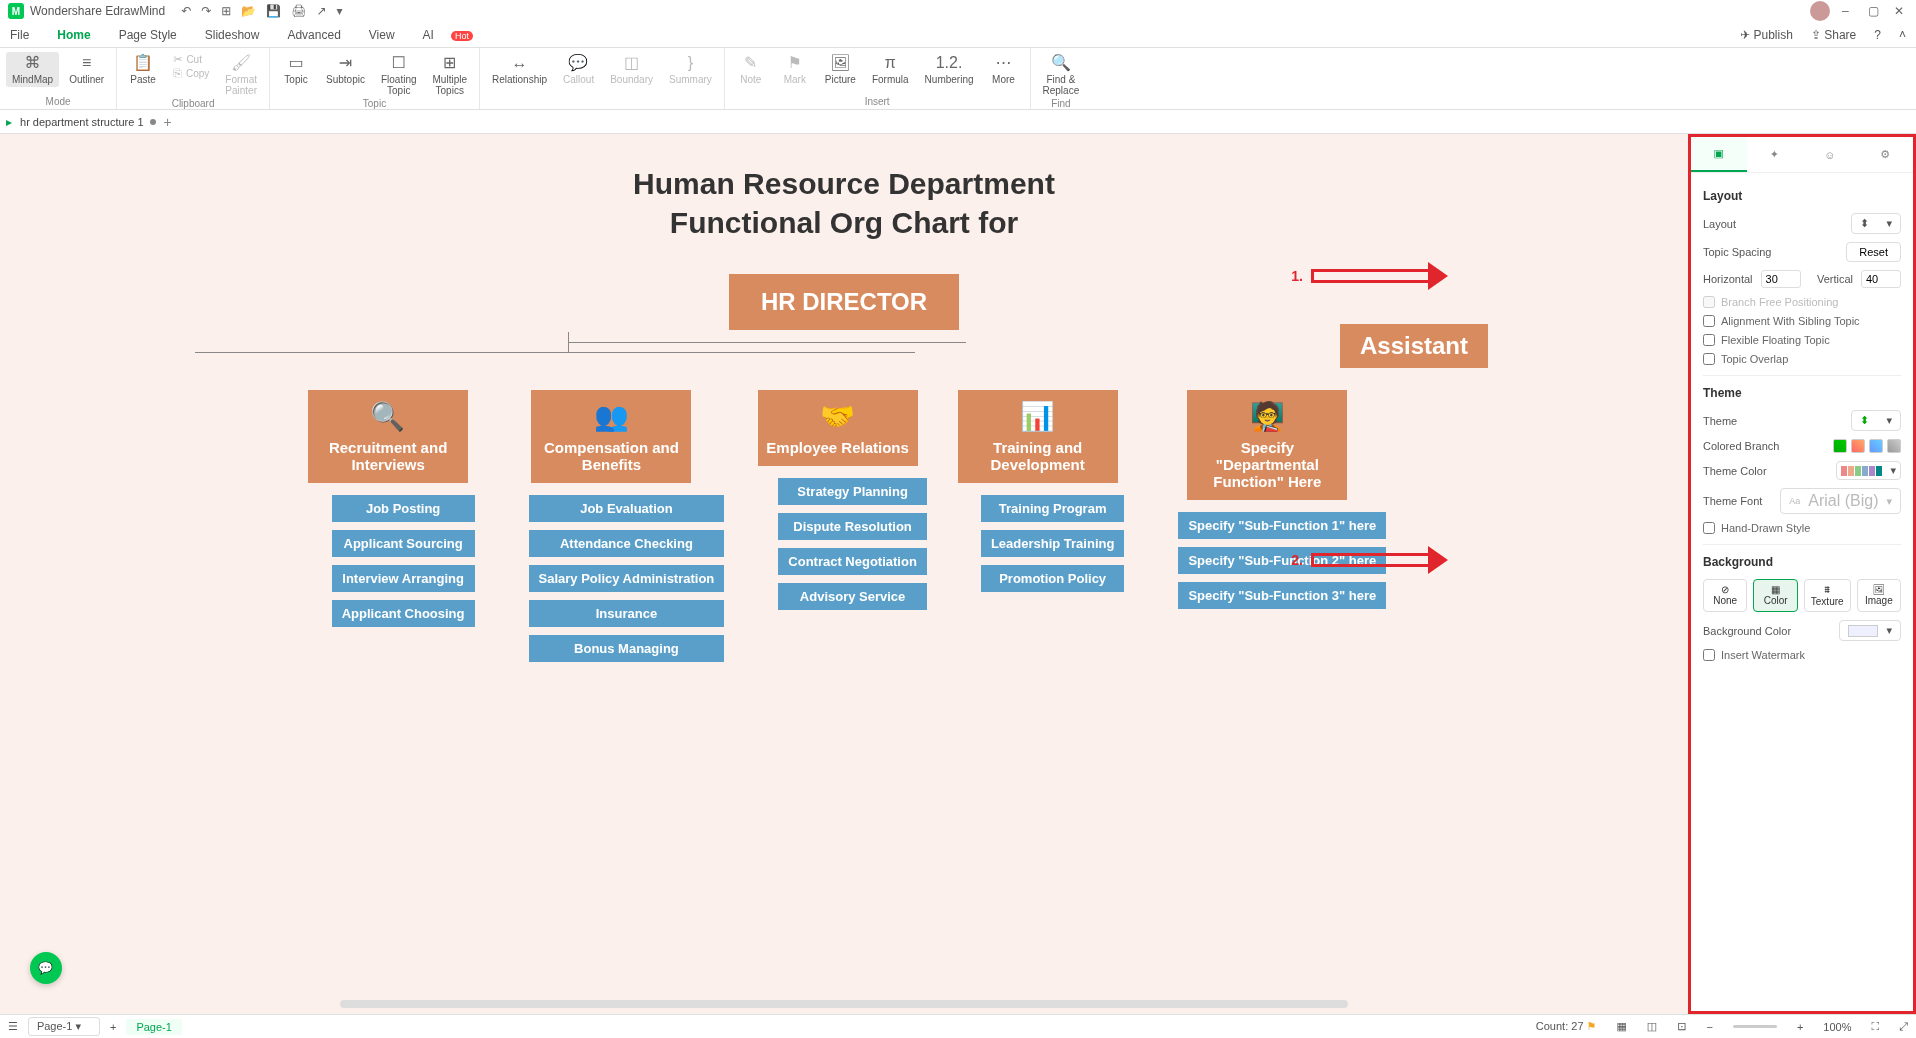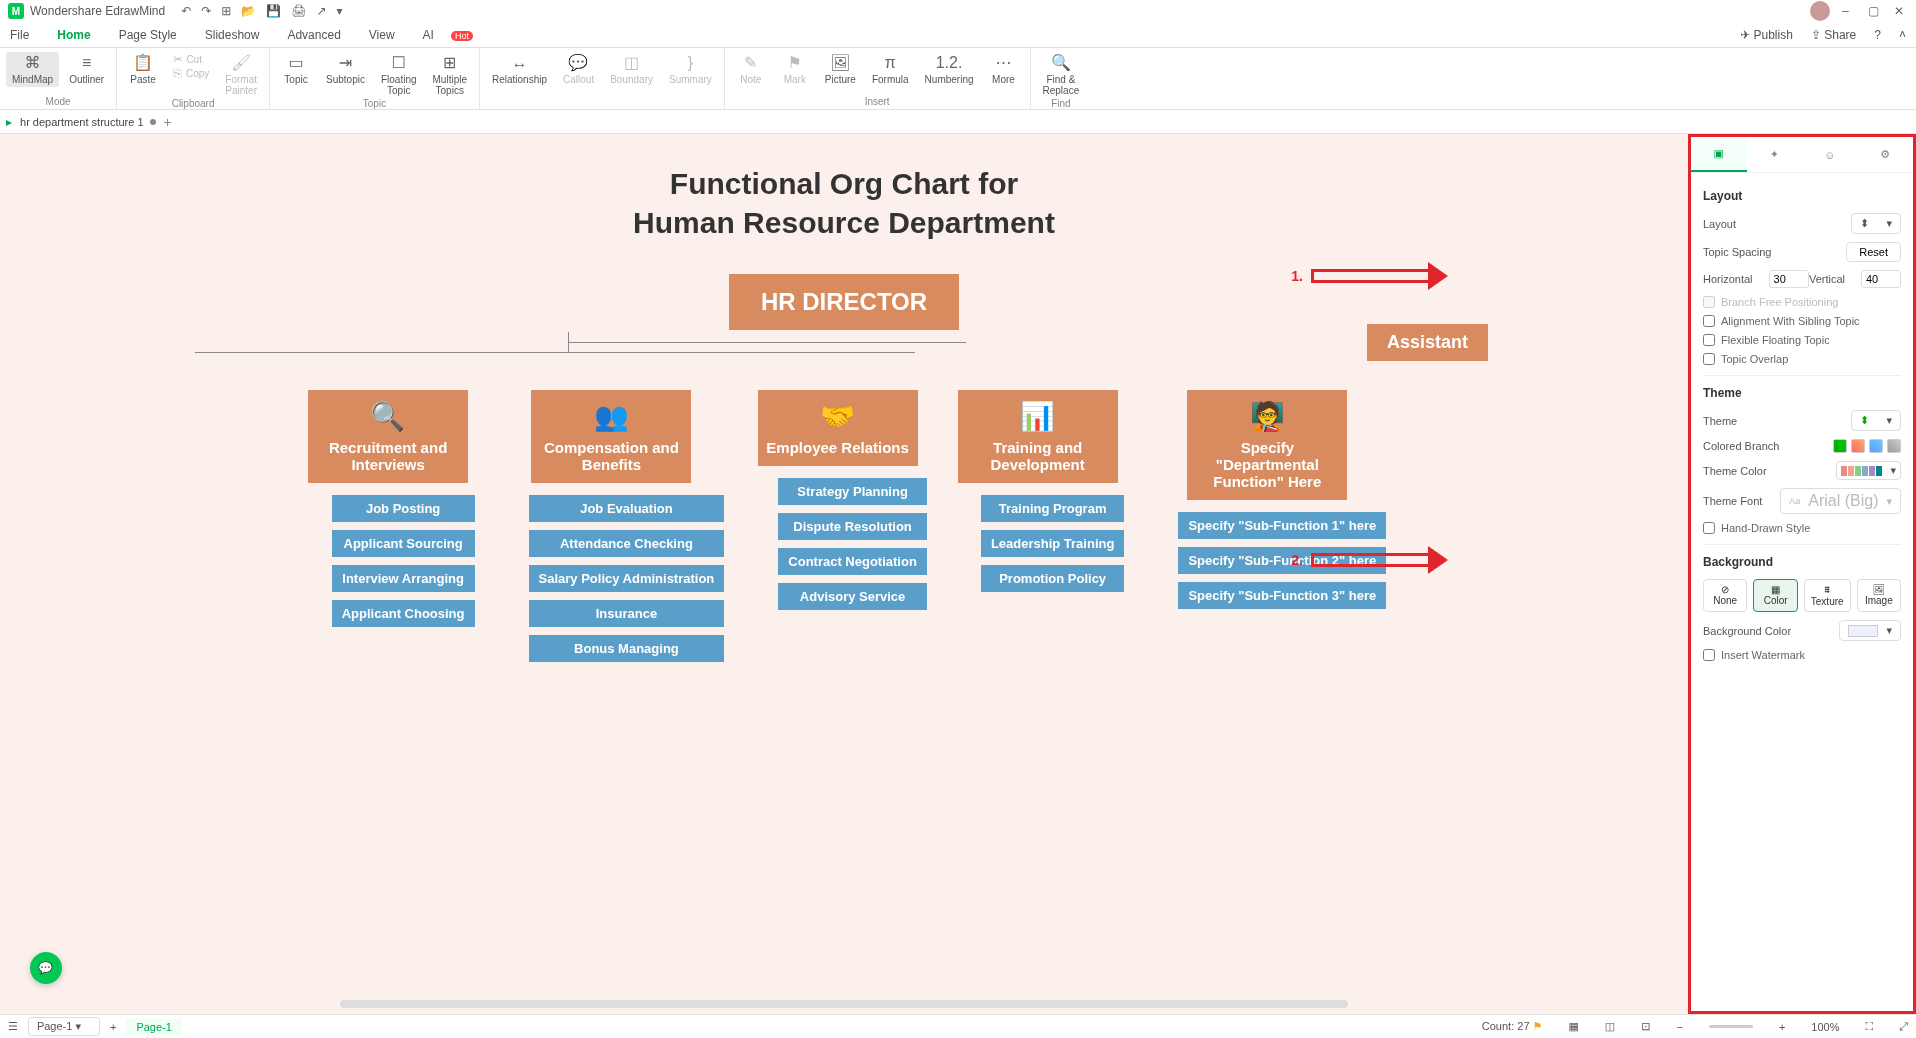--- a/index.html
+++ b/index.html
@@ -45,38 +45,38 @@
 .canvas { flex:1; background:#fbf0eb; position:relative; overflow:hidden;}
 .rightpanel { width:228px; border:3px solid #e0262c; background:#fff; display:flex; flex-direction:column; font-size:11px;}
 
 
 .rp-tabs { display:flex; height:36px; border-bottom:1px solid #eee;}
 .rp-tab { flex:1; display:flex; align-items:center; justify-content:center; color:#888; cursor:pointer;}
 .rp-tab.active { color:#00a650; border-bottom:2px solid #00a650; background:#f5fffa;}
 .rp-content { padding:10px 12px; overflow:auto; flex:1;}
 .rp-section-title { font-weight:600; font-size:12px; color:#333; margin: 6px 0 10px;}
 .rp-row { display:flex; align-items:center; justify-content:space-between; margin: 8px 0; font-size:11px; color:#555;}
-.rp-row .ctrl { display:flex; align-items:center; gap:16px;}
+.rp-row .ctrl { display:flex; align-items:center; gap:8px;}
 .rp-row input[type=number] { width:40px; border:1px solid #ddd; border-radius:3px; padding:2px 4px; font-size:11px;}
 .rp-row .dropdown { border:1px solid #ddd; border-radius:4px; padding:3px 8px; min-width:50px; display:flex; align-items:center; justify-content:space-between; gap:8px;}
 .rp-check { display:flex; align-items:center; gap:6px; margin:7px 0; color:#666; font-size:11px;}
 .rp-check input { width:12px; height:12px;}
 .rp-btn-reset { border:1px solid #ddd; background:#fff; border-radius:4px; padding:3px 12px; font-size:11px; cursor:pointer;}
 .rp-swatches { display:flex; gap:4px;}
 .rp-swatch { width:14px; height:14px; border:1px solid #ccc; border-radius:2px;}
 .rp-bg-opts { display:flex; gap:6px; margin:8px 0;}
 .rp-bg-opt { border:1px solid #ddd; border-radius:4px; padding:4px 6px; display:flex; flex-direction:column; align-items:center; font-size:10px; flex:1; cursor:pointer;}
 .rp-bg-opt.active { background:#e8f5ec; border-color:#00a650;}
 .rp-divider { border-top:1px solid #eee; margin:10px 0;}
 
 
 .chart-title { text-align:center; font-size:30px; font-weight:700; color:#333; position:absolute; top:30px; left:0; right:0; line-height:1.3;}
 .org { position:absolute; top:140px; left:0; right:0; display:flex; flex-direction:column; align-items:center;}
 .root-node { background:#d88b5e; color:#fff; font-weight:700; font-size:24px; padding:14px 32px; }
-.assistant-node { position:absolute; right:200px; top:190px; background:#d88b5e; color:#fff; font-size:18px; font-weight:600; padding:8px 20px;}
+.assistant-node { position:absolute; right:200px; top:190px; background:#d88b5e; color:#fff; font-size:24px; font-weight:600; padding:8px 20px;}
 .depts { display:flex; gap:24px; margin-top:60px; justify-content:center;}
 .dept { display:flex; flex-direction:column; align-items:center;}
 .dept-box { background:#d88b5e; color:#fff; width:160px; padding:10px 8px; text-align:center; font-weight:600; font-size:15px;}
 .dept-box .dico { font-size:28px; display:block; margin-bottom:6px;}
 .subs { display:flex; flex-direction:column; gap:8px; margin-top:12px; margin-left:30px;}
 .sub { background:#5a9fc9; color:#fff; font-size:13px; font-weight:600; padding:6px 10px; text-align:center; min-width:100px;}
 
 
 .hline { position:absolute; background:#888; height:1px;}
 .vline { position:absolute; background:#888; width:1px;}
@@ -84,21 +84,21 @@
 
 .annot { position:absolute; display:flex; align-items:center; color:#e0262c; font-weight:700; font-size:14px;}
 .annot .arrowbody { width:120px; height:14px; border:3px solid #e0262c; border-right:none; position:relative;}
 .annot .arrowhead { width:0; height:0; border-top:14px solid transparent; border-bottom:14px solid transparent; border-left:20px solid #e0262c; margin-left:-3px;}
 
 
 .statusbar { height:24px; border-top:1px solid #e0e0e0; display:flex; align-items:center; padding:0 8px; font-size:11px; color:#555; background:#fff;}
 .statusbar .sleft { display:flex; align-items:center; gap:10px;}
 .statusbar .page-dd { border:1px solid #ddd; padding:2px 18px 2px 8px; border-radius:3px;}
 .statusbar .pagetab { color:#00a650; padding:2px 10px; background:#f0fff5;}
-.statusbar .sright { margin-left:auto; display:flex; align-items:center; gap:26px;}
+.statusbar .sright { margin-left:auto; display:flex; align-items:center; gap:20px;}
 .statusbar .slider { width:44px; height:3px; background:#ccc; border-radius:2px;}
 
 
 .help-fab { position:absolute; left:30px; bottom:30px; width:32px; height:32px; border-radius:50%; background:#00c853; color:#fff; display:flex; align-items:center; justify-content:center; box-shadow:0 2px 6px rgba(0,0,0,0.2);}
 
 
 .canvas-hscroll { position:absolute; bottom:6px; left:340px; right:340px; height:8px; background:#ddd; border-radius:4px;}
 .disabled { color:#bbb !important; }
 .disabled .ico { color:#bbb !important; }
 </style>
@@ -270,22 +270,22 @@
   <div class="doctab">
     <span>hr department structure 1</span>
     <span class="dot"></span>
   </div>
   <span class="plus">+</span>
 </div>
 
 <div class="main">
   <div class="canvas">
     <div class="chart-title">
+      <div>Human Resource Department</div>
       <div>Functional Org Chart for</div>
-      <div>Human Resource Department</div>
     </div>
 
     <div class="vline" style="top:198px; left:568px; height:20px;"></div>
     <div class="hline" style="top:218px; left:195px; width:720px;"></div>
     <div class="hline" style="top:208px; left:568px; width:398px;"></div>
 
     <div class="org">
       <div class="root-node">HR DIRECTOR</div>
       <div class="depts" id="depts">
           <div class="dept">

